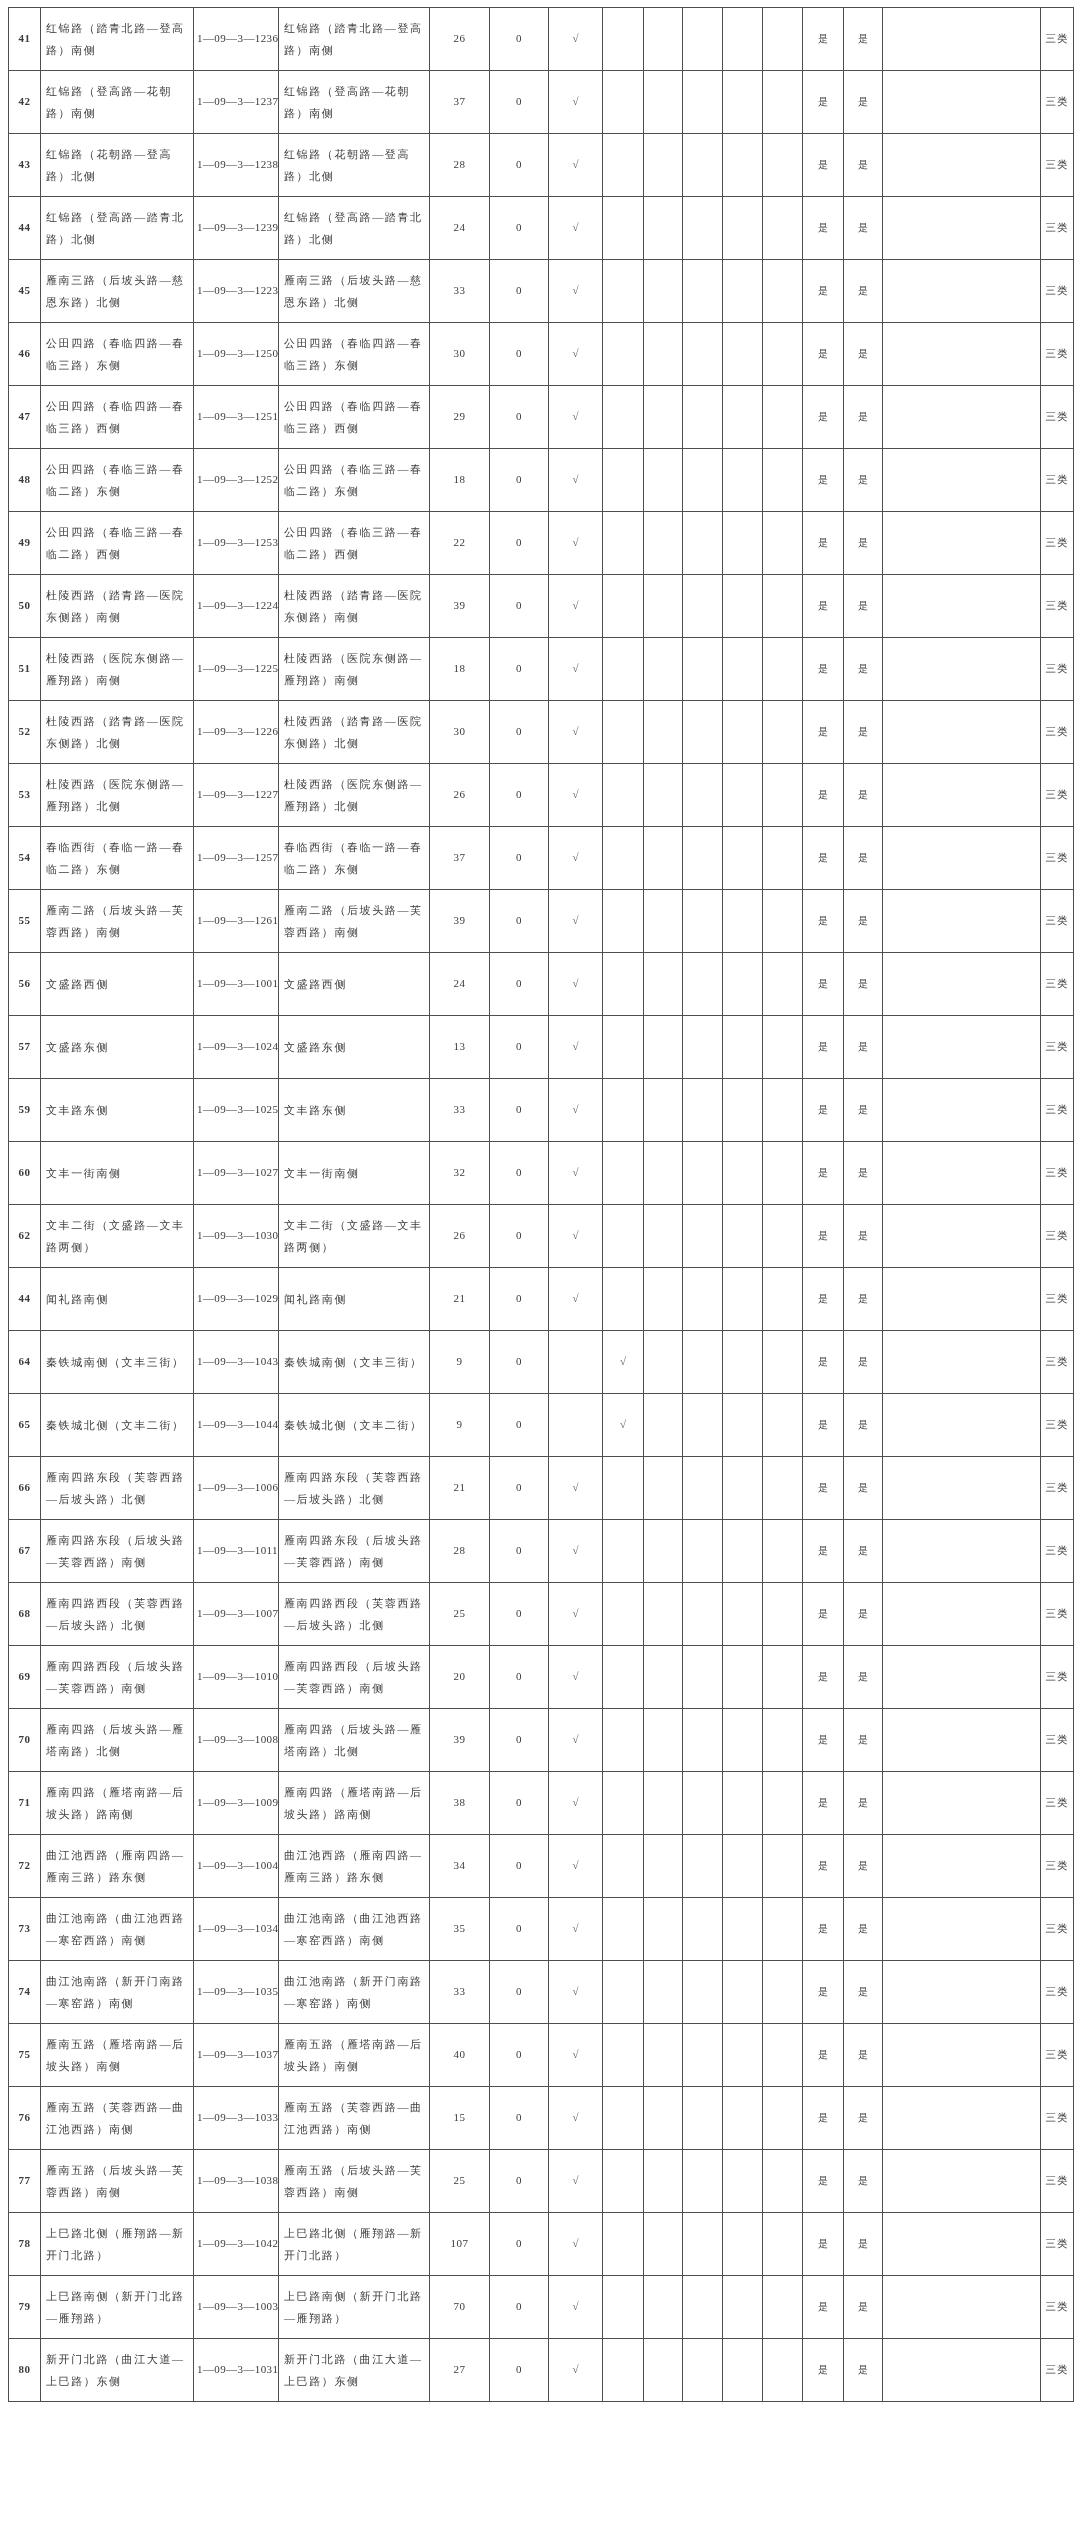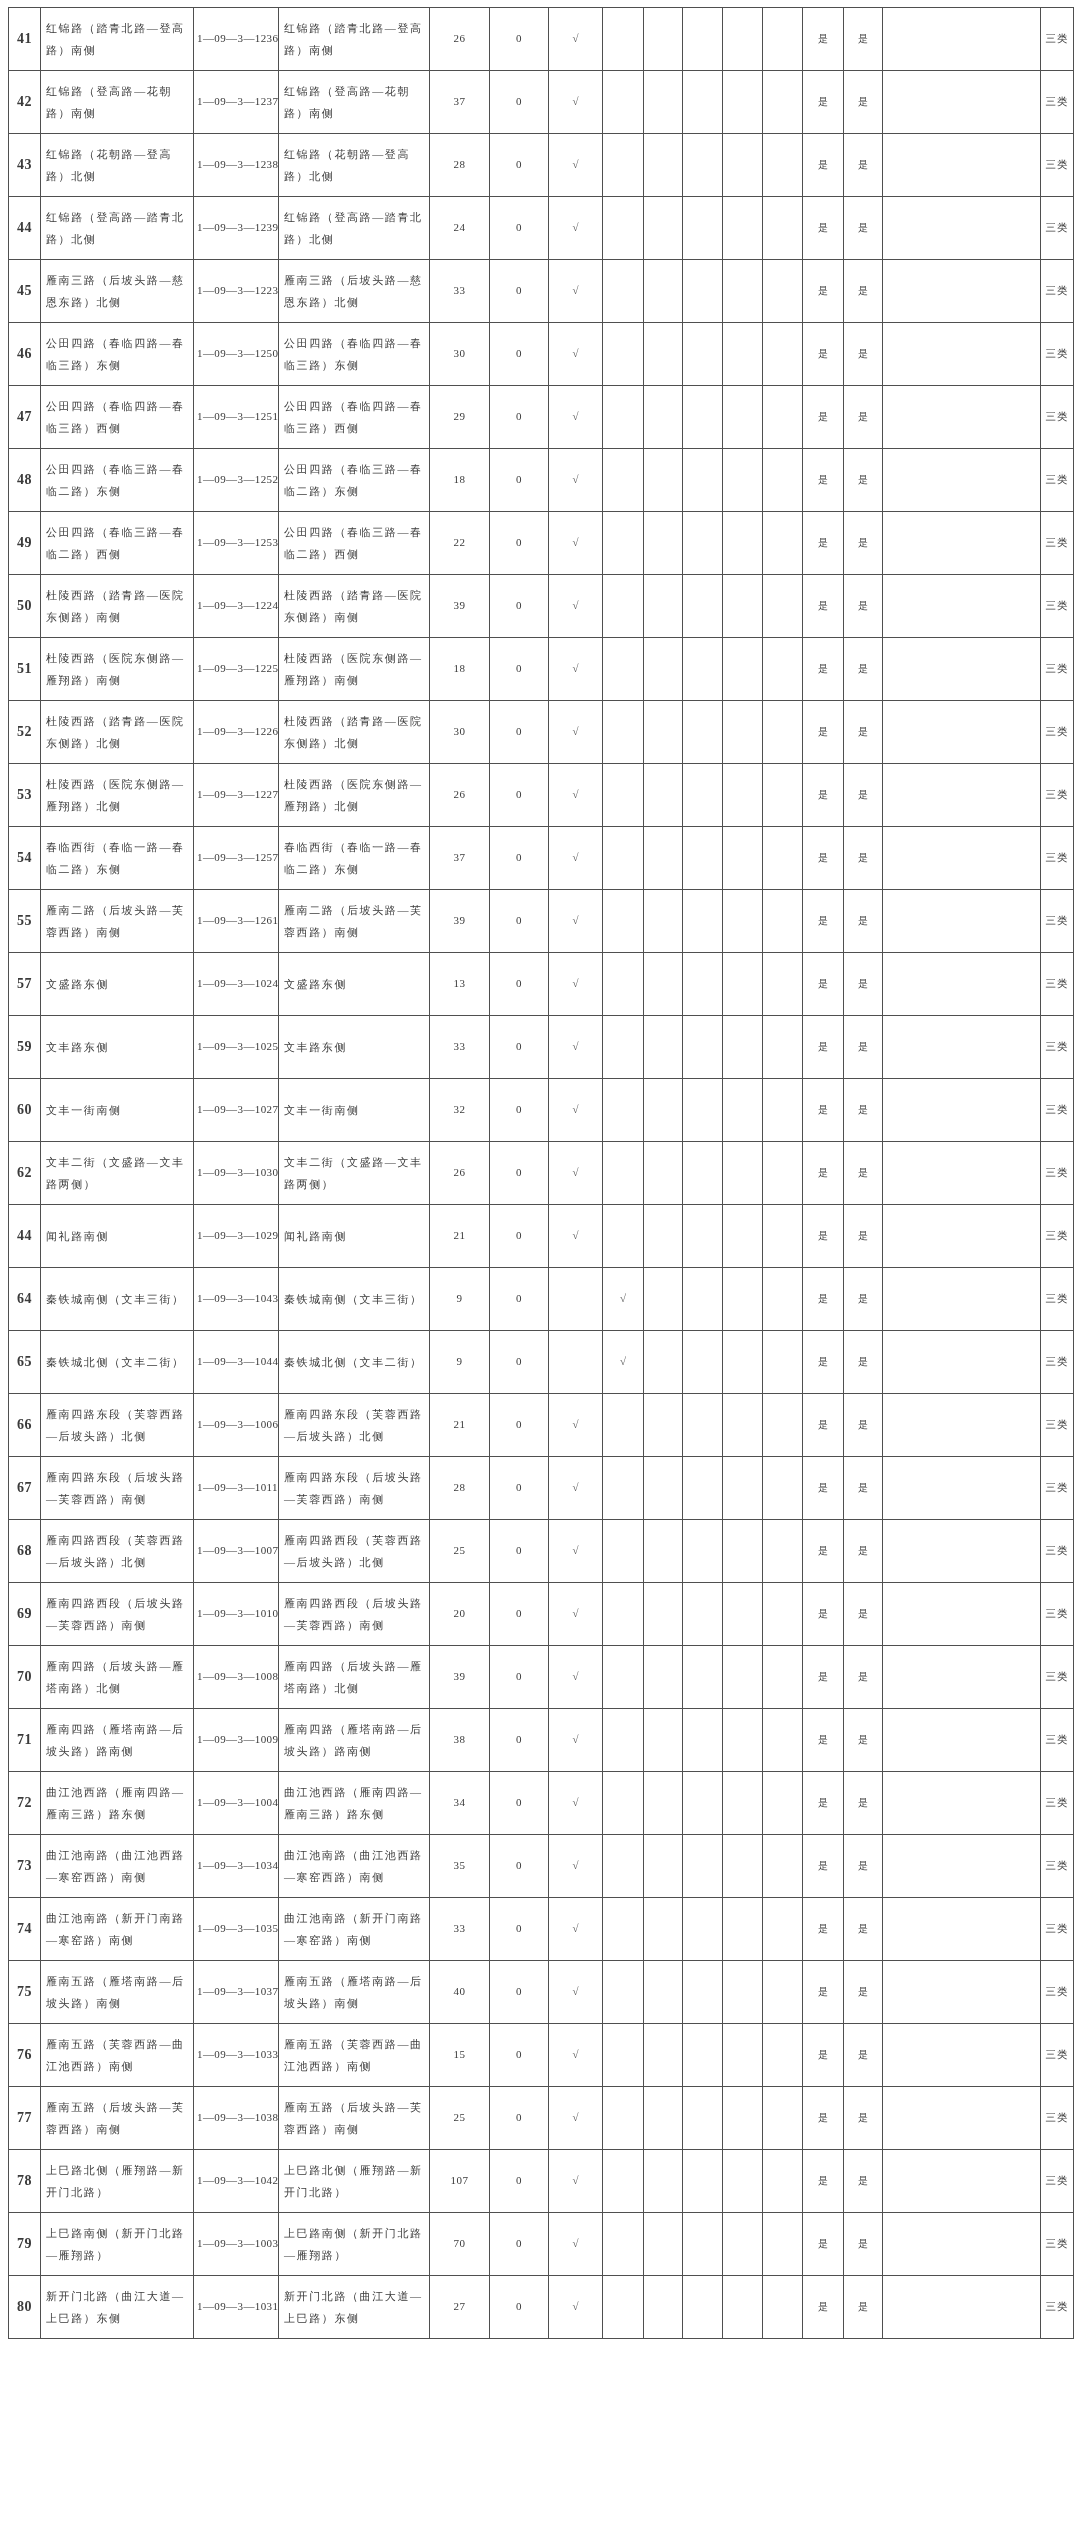--- a/index.html
+++ b/index.html
@@ -30,21 +30,21 @@
     height: 62px;
     font-size: 11px;
     color: #3b3b3b;
     text-align: center;
     vertical-align: middle;
     padding: 0 3px;
     overflow: hidden;
     line-height: 1.8;
   }
   
-  table.grid td.c0 { font-size: 14px; font-weight: bold; letter-spacing: 0.5px; }
+  table.grid td.c0 { font-size: 11px; font-weight: bold; letter-spacing: 0.5px; }
   
   table.grid td.c1, table.grid td.c3 {
     text-align: left;
     padding: 0 5px;
     letter-spacing: 1.6px;
     line-height: 2.0;
   }
   
   table.grid td.c2 { letter-spacing: 0.4px; white-space: nowrap; }
   
@@ -344,20 +344,38 @@
           <td class="c8"></td>
           <td class="c9"></td>
           <td class="c10"></td>
           <td class="c11"></td>
           <td class="c12">是</td>
           <td class="c13">是</td>
           <td class="c14"></td>
           <td class="c15">三类</td>
         </tr>
         <tr>
+          <td class="c0">56</td>
+          <td class="c1">文盛路西侧</td>
+          <td class="c2">1—09—3—1001</td>
+          <td class="c3">文盛路西侧</td>
+          <td class="c4">24</td>
+          <td class="c5">0</td>
+          <td class="c6">√</td>
+          <td class="c7"></td>
+          <td class="c8"></td>
+          <td class="c9"></td>
+          <td class="c10"></td>
+          <td class="c11"></td>
+          <td class="c12">是</td>
+          <td class="c13">是</td>
+          <td class="c14"></td>
+          <td class="c15">三类</td>
+        </tr>
+        <tr>
           <td class="c0">57</td>
           <td class="c1">文盛路东侧</td>
           <td class="c2">1—09—3—1024</td>
           <td class="c3">文盛路东侧</td>
           <td class="c4">13</td>
           <td class="c5">0</td>
           <td class="c6">√</td>
           <td class="c7"></td>
           <td class="c8"></td>
           <td class="c9"></td>

